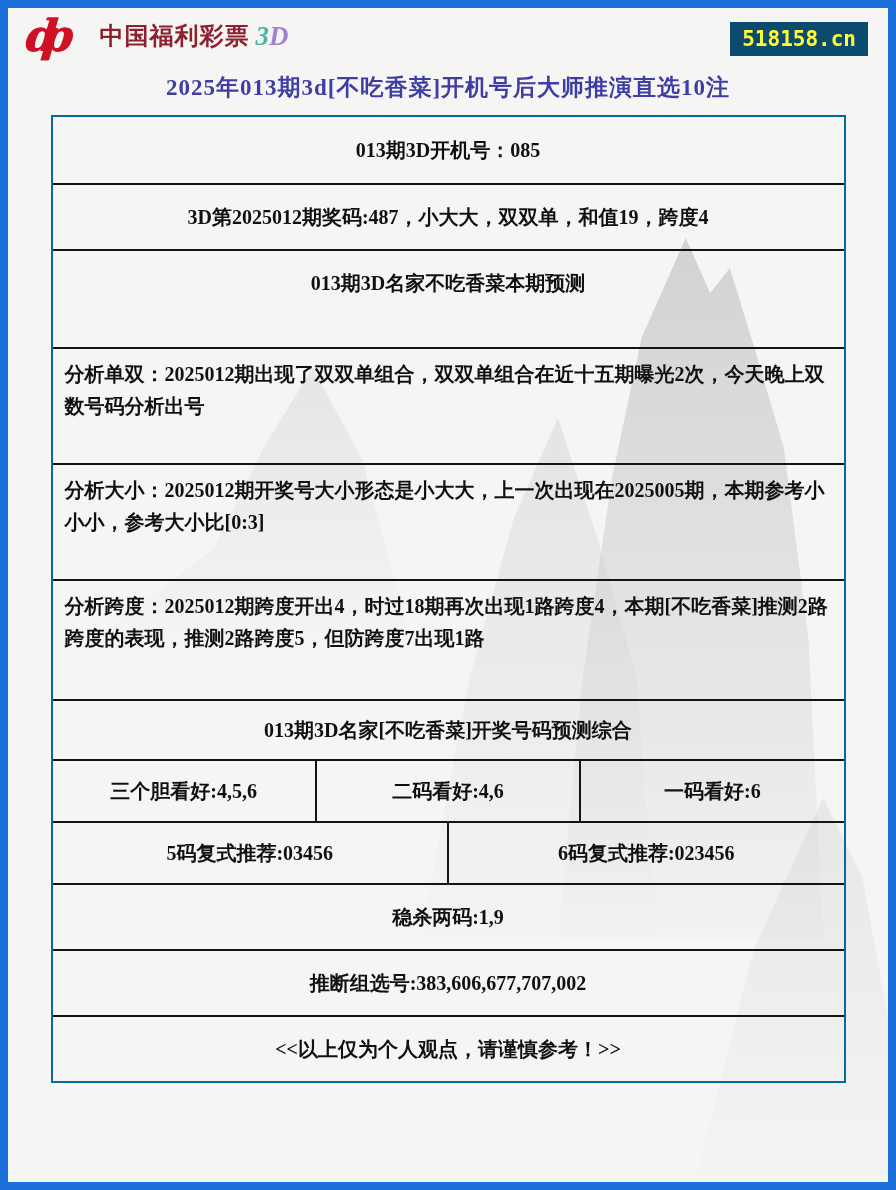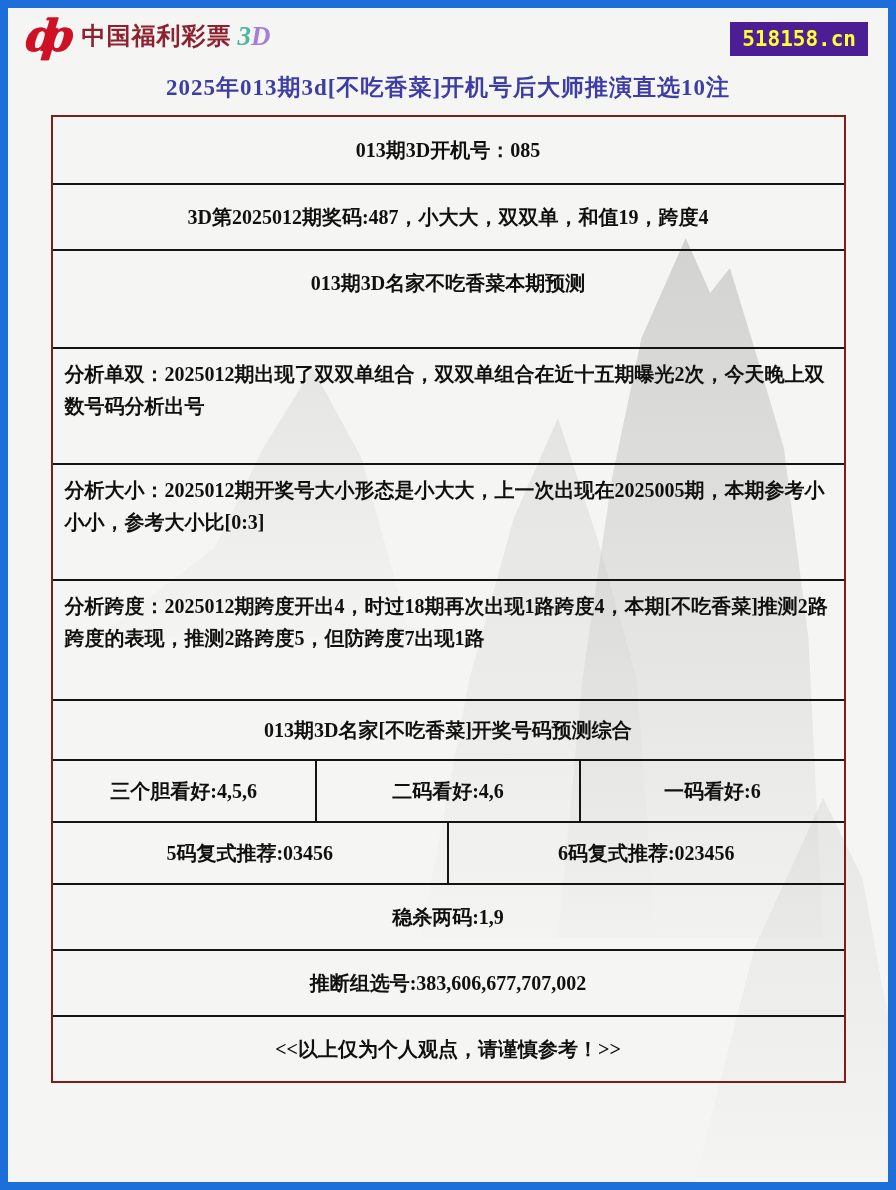--- a/index.html
+++ b/index.html
@@ -21,40 +21,40 @@
 
   
   .header { display:flex; justify-content:space-between; align-items:flex-start; padding:8px 14px 0 18px; height:62px; }
   .logo { display:flex; align-items:center; }
   .cp-mark {
     color:#cf1126; font-family:"DejaVu Serif",serif;
     font-style:italic; font-weight:900; font-size:44px; line-height:40px;
     letter-spacing:-15px; transform:skewX(-6deg); padding-right:18px;
     text-shadow:1px 0 #cf1126;
   }
-  .logo-text { color:#8e2030; font-weight:bold; font-size:24px; font-family:"Liberation Serif",serif; letter-spacing:1px; margin-left:6px; }
+  .logo-text { color:#8e2030; font-weight:bold; font-size:24px; font-family:"Liberation Serif",serif; letter-spacing:1px; margin-left:24px; }
   .logo-3 { color:#4db6a0; font-style:italic; font-weight:bold; font-size:27px; margin-left:6px; }
   .logo-d { color:#a57fd6; font-style:italic; font-weight:bold; font-size:27px; }
   .badge {
-    background:#4c1d95; color:#ffff33; font-weight:bold;
+    background:#0c4a6e; color:#ffff33; font-weight:bold;
     font-family:"DejaVu Sans Mono",monospace; font-size:21px;
     padding:5px 12px; margin:6px 6px 0 0;
   }
 
   
   .page-title {
     text-align:center; color:#3d3da5; font-weight:bold;
     font-size:23px; letter-spacing:1px; margin:2px 0 12px 0;
     font-family:"Liberation Serif","DejaVu Serif",serif;
   }
 
   
   .tbl {
     width:795px; margin:0 auto;
-    border:2px solid #7f1d1d;
+    border:2px solid #0369a1;
     font-weight:bold; color:#101010; font-size:20px;
   }
   .row {
     border-top:2px solid #141414;
     display:flex; align-items:center; justify-content:center;
     text-align:center; padding:6px 12px; min-height:66px;
   }
   .row:first-child { border-top:none; }
   .row.left { justify-content:flex-start; text-align:left; line-height:1.6; min-height:84px;margin-top:32px; }
   .row.short { min-height:60px;margin-top:36px; }

